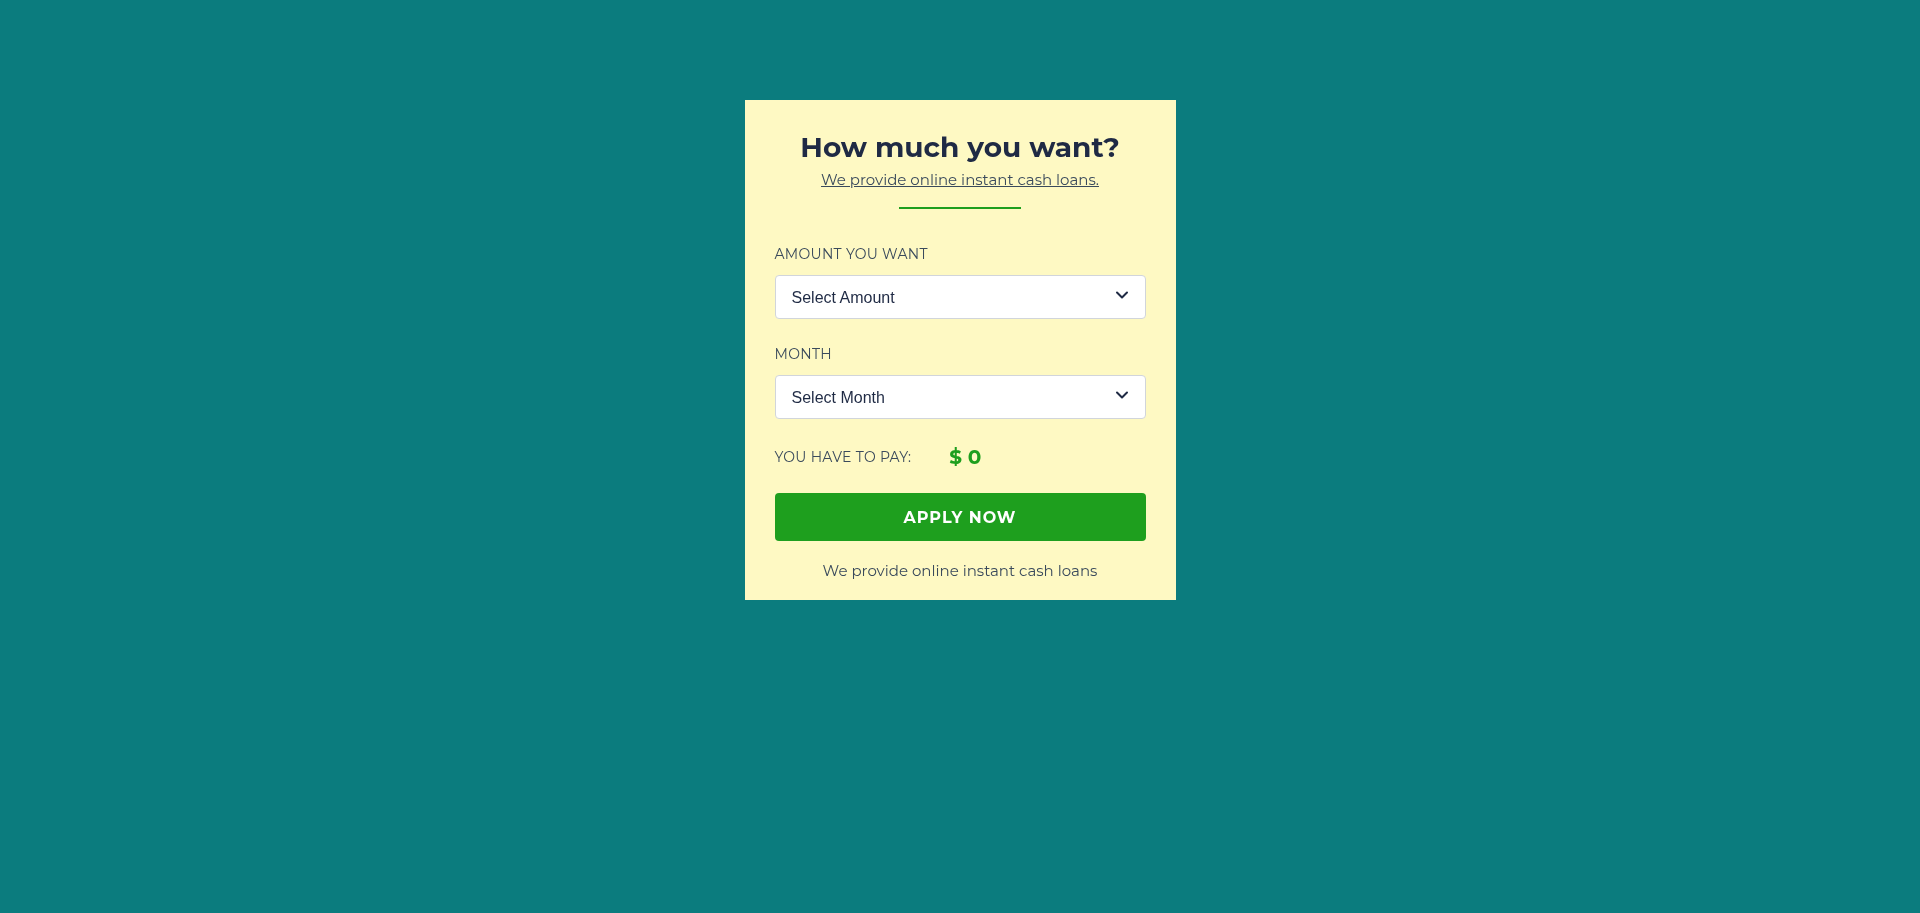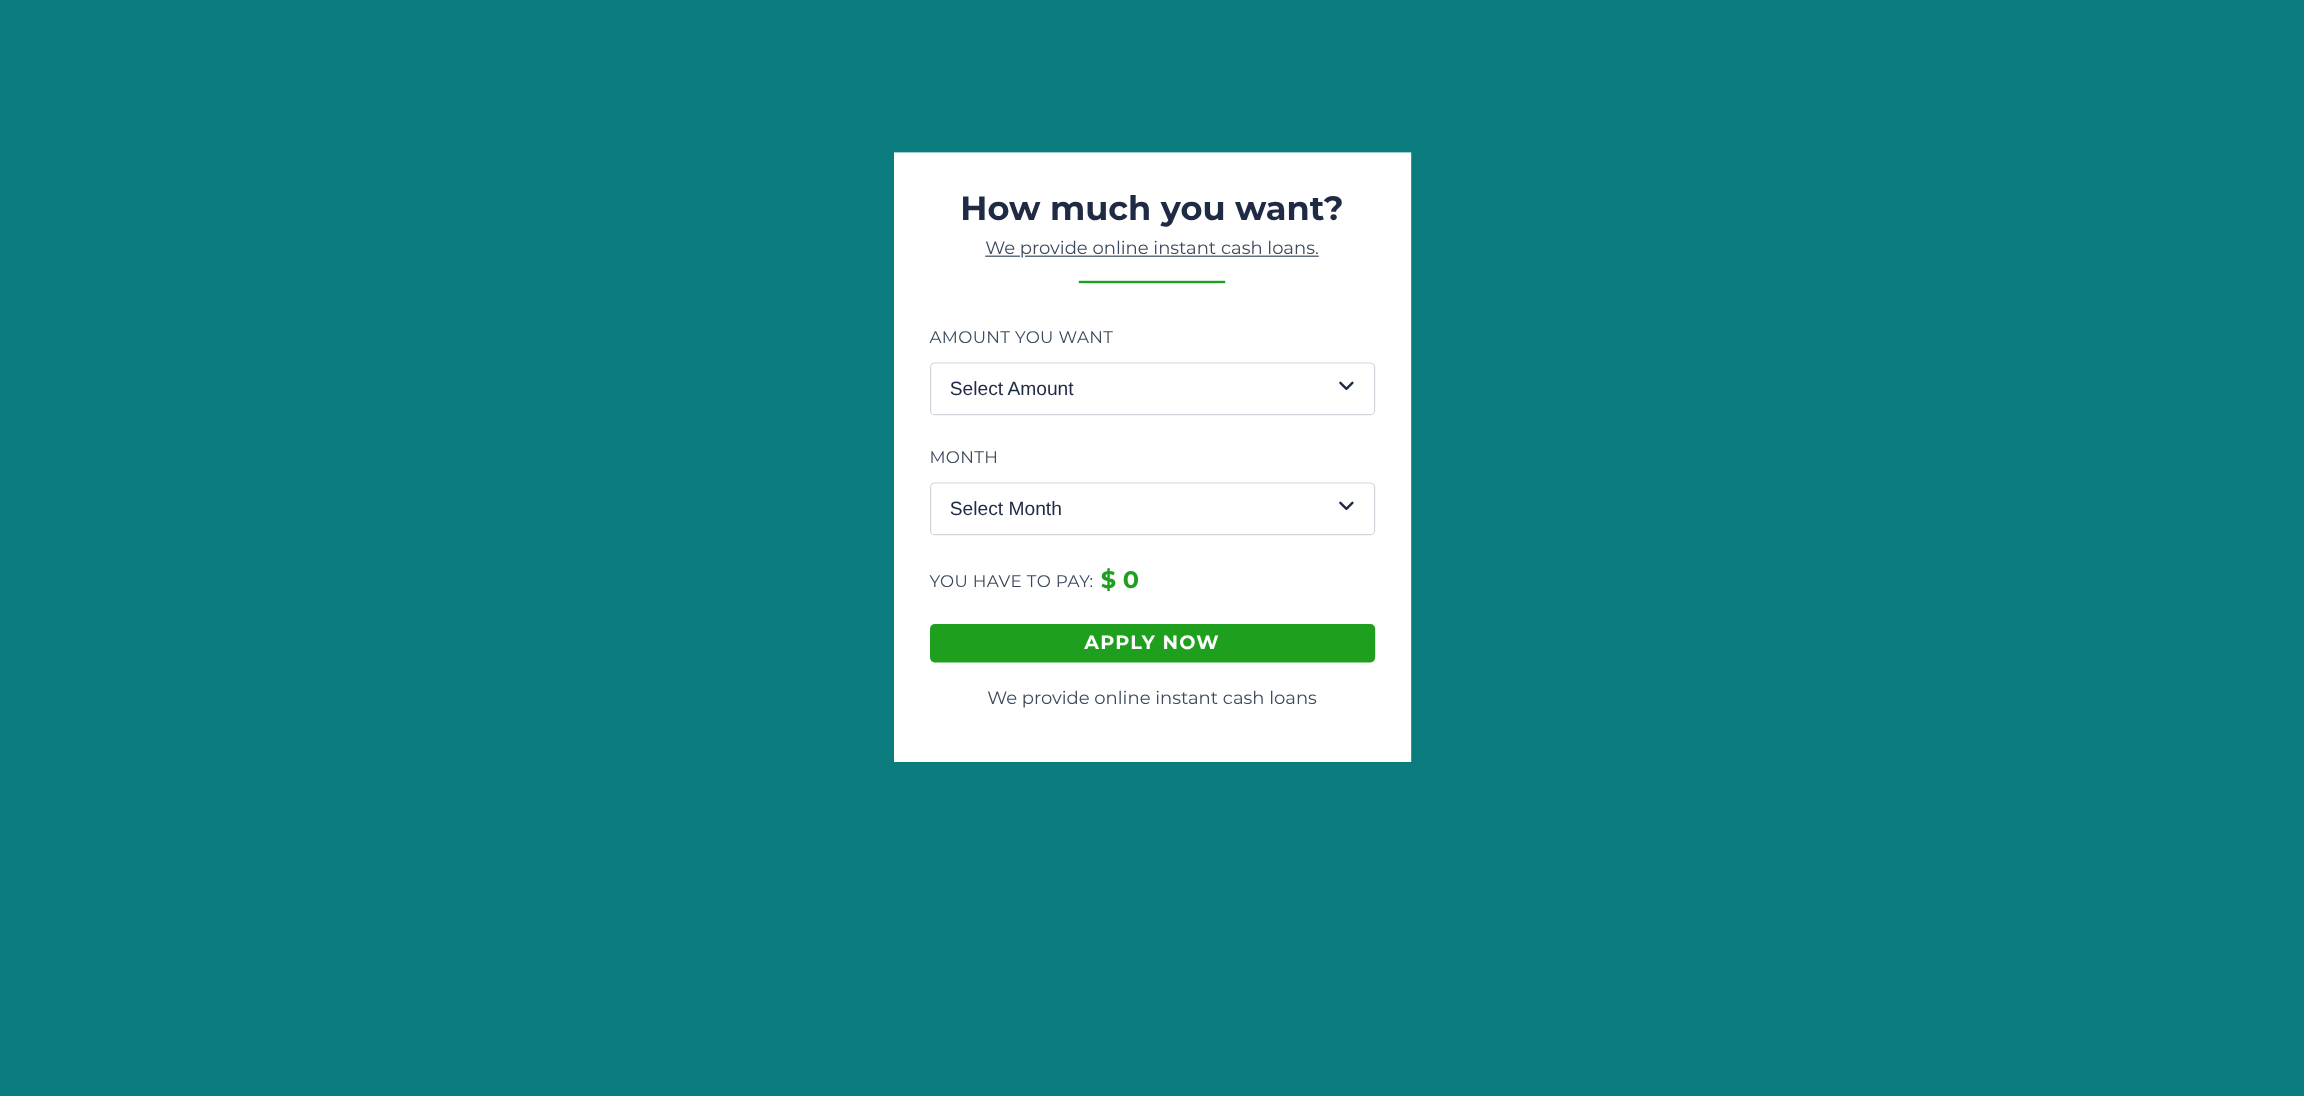--- a/index.html
+++ b/index.html
@@ -11,24 +11,23 @@
       font-family: 'Montserrat', -apple-system, BlinkMacSystemFont, 'Segoe UI', Roboto, sans-serif;
       background-color: #0b7c7e;
       min-height: 913px;
       width: 1920px;
       display: flex;
       justify-content: center;
       align-items: flex-start;
       padding-top: 100px;
     }
     .card {
-      background: #ffffff;
+      background: #fef9c3;
       width: 431px;
-      padding: 30px 30px 44px 30px;
-      margin-top: 27px;
+      padding: 30px 30px 20px 30px;
     }
     .card-title {
       font-size: 28px;
       font-weight: 700;
       color: #1f2a44;
       text-align: center;
       margin-bottom: 6px;
     }
     .card-subtitle {
       font-size: 15px;
@@ -74,36 +73,37 @@
       right: 16px;
       top: 50%;
       transform: translateY(-50%);
       pointer-events: none;
     }
     .pay-row {
       display: flex;
       align-items: center;
       margin-top: 18px;
       margin-bottom: 24px;
+      gap: 32px;
     }
     .pay-label {
       font-size: 14px;
       color: #3a4a5c;
       text-transform: uppercase;
       letter-spacing: 0.3px;
     }
     .pay-value {
       font-size: 20px;
       font-weight: 700;
       color: #1e9f1e;
       margin-left: 6px;
     }
     .apply-button {
       width: 100%;
-      height: 32px;
+      height: 48px;
       background: #1e9f1e;
       border: none;
       border-radius: 4px;
       color: #ffffff;
       font-size: 16px;
       font-weight: 700;
       letter-spacing: 1px;
       text-transform: uppercase;
       cursor: pointer;
       font-family: inherit;

